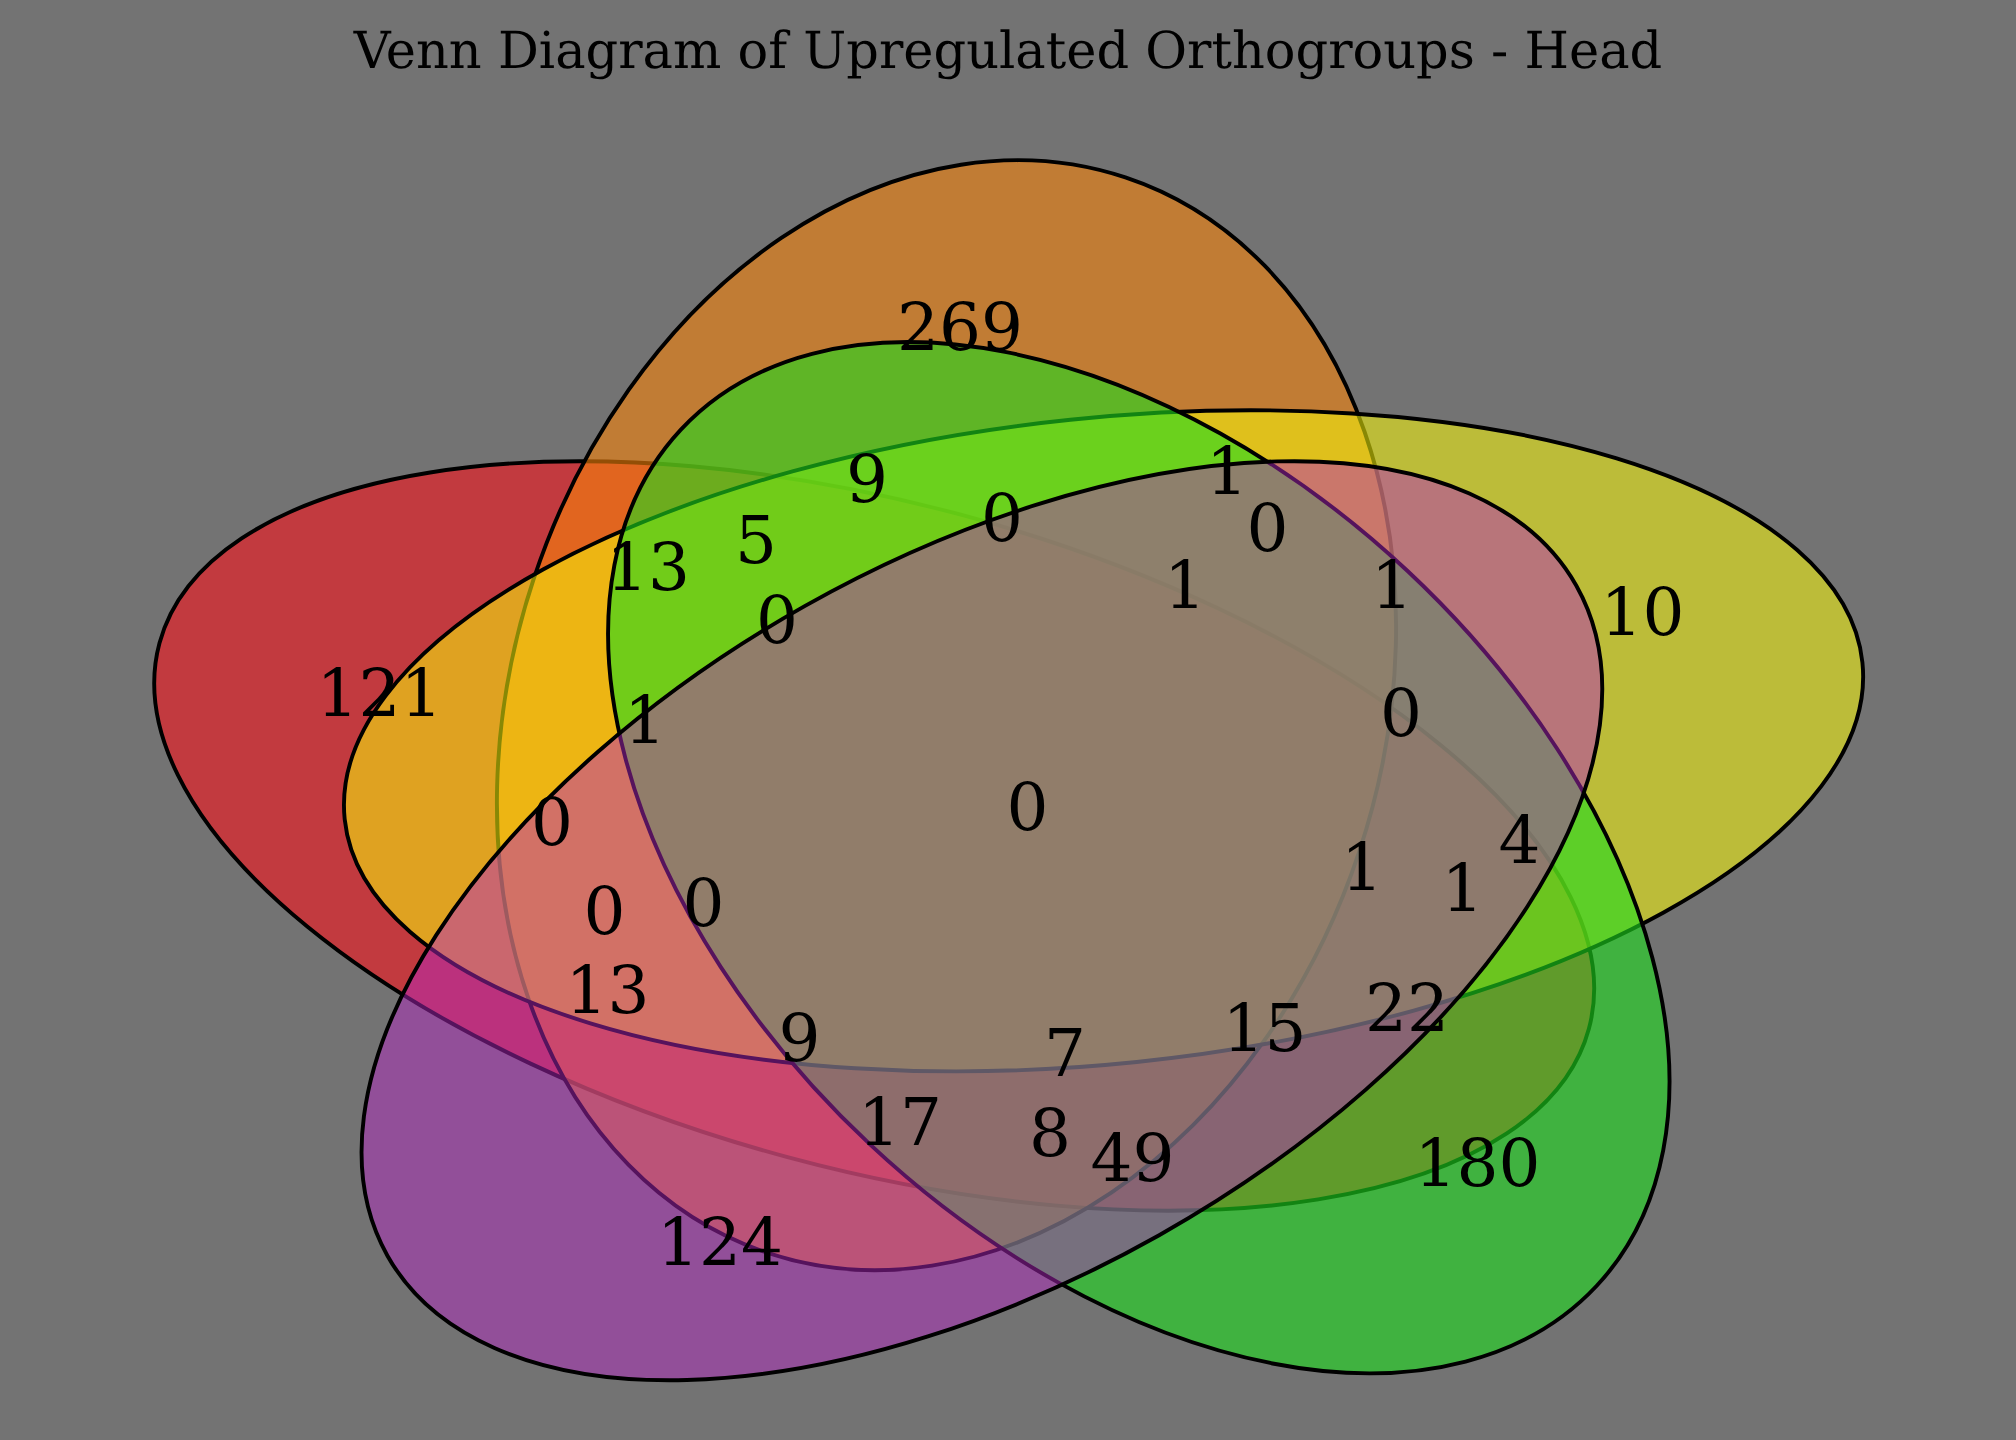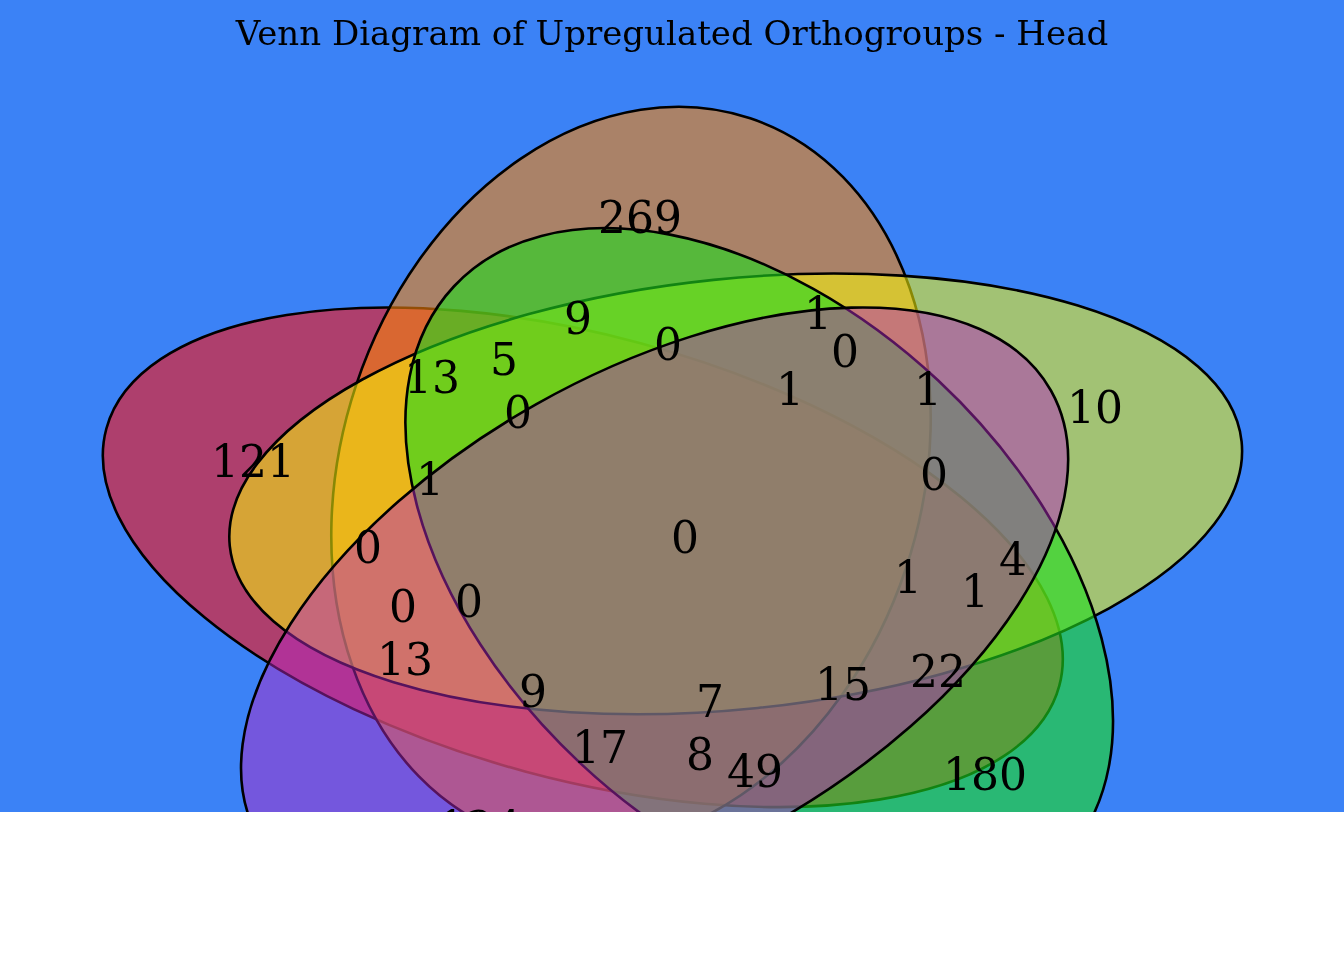--- a/index.html
+++ b/index.html
@@ -1,20 +1,20 @@
 <!DOCTYPE html>
 <html><head>
 <meta charset="utf-8">
 <style>
   html, body { margin: 0; padding: 0; background: #ffffff; }
   .page {
     position: relative;
     width: 1344px;
-    height: 812px;
-    background: #3b82f6;
+    height: 960px;
+    background: #737373;
     overflow: hidden;
   }
   svg { display: block; }
   .chart-title {
     font-family: "DejaVu Serif", "Liberation Serif", serif;
     font-size: 34px;
     fill: #000000;
     text-anchor: middle;
   }
   .region-label {

